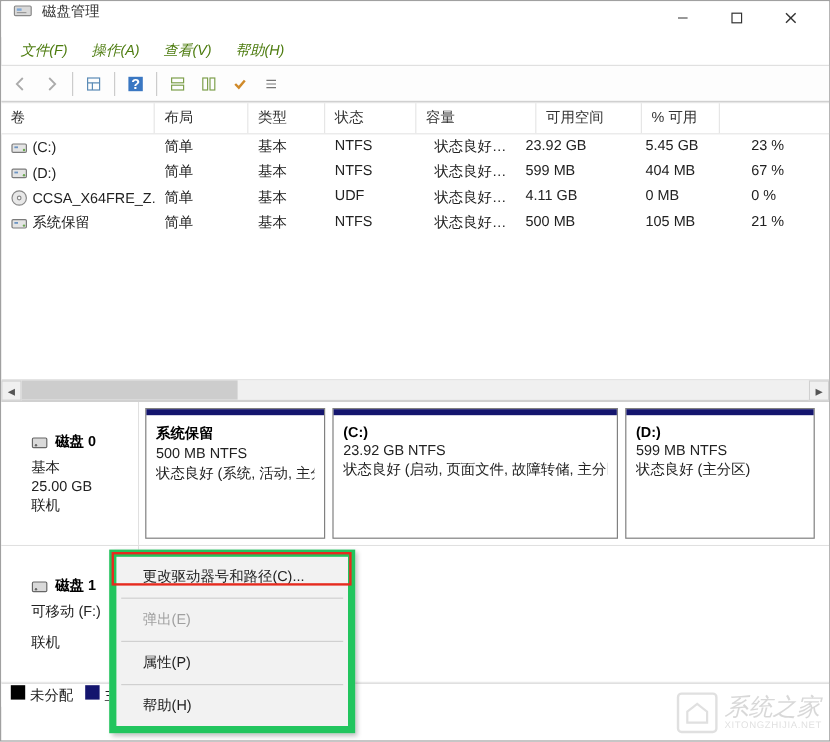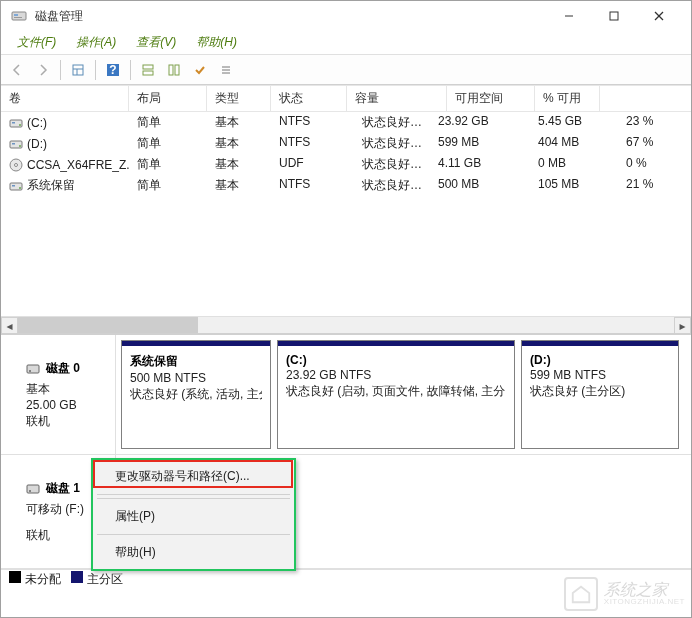--- a/index.html
+++ b/index.html
@@ -1,18 +1,18 @@
 <!DOCTYPE html>
 <html><head>
   <meta charset="utf-8">
   <style>
     * { margin: 0; padding: 0; box-sizing: border-box; font-family: "Microsoft YaHei", "SimSun", Tahoma, sans-serif; font-size: 12px; }
     body { width: 692px; height: 618px; background: #fff; border: 1px solid #a0a0a0; position: relative; overflow: hidden; }
     
-    .titlebar { height: 30px; display: flex; align-items: center; padding: 0 10px; background: #fff; }
+    .titlebar { height: 30px; display: flex; align-items: flex-start; padding: 0 10px; background: #fff; }
     .titlebar .icon { width: 16px; height: 16px; margin-right: 8px; display: inline-flex; align-items: center; justify-content: center; }
     .titlebar .title { flex: 1; color: #333; }
     .sysbtns { display: flex; }
     .sysbtn { width: 45px; height: 28px; display: flex; align-items: center; justify-content: center; color: #555; cursor: pointer; }
 
     .menubar { height: 24px; display: flex; align-items: center; padding: 0 6px; border-bottom: 1px solid #e0e0e0; }
     .menubar .menuitem { padding: 3px 10px; cursor: default; color: #4d7c0f; font-style: italic; }
 
     .toolbar { height: 30px; display: flex; align-items: center; padding: 2px 4px; border-bottom: 1px solid #d0d0d0; gap: 2px; background: #fdfdfd; }
     .toolbtn { width: 24px; height: 24px; display: flex; align-items: center; justify-content: center; border: 1px solid transparent; }
@@ -43,21 +43,21 @@
     .part { border: 1px solid #808080; padding: 8px; background: #fff; position: relative; display: flex; flex-direction: column; }
     .part .topstripe { position: absolute; left: 0; right: 0; top: 0; height: 5px; background: #14156e; }
     .part .pname { font-weight: bold; margin-top: 4px; }
     .part .pinfo { color: #222; margin-top: 1px; white-space: nowrap; overflow: hidden; }
 
     .legendbar { height: 20px; display: flex; align-items: center; gap: 10px; padding: 2px 8px; background: #fff; border-top: 1px solid #e0e0e0; }
     .legendbar .sw { width: 12px; height: 12px; display: inline-block; margin-right: 4px; }
     .sw.unalloc { background: #000; } .sw.primary { background: #14156e; }
     .legenditem { display: inline-flex; align-items: flex-start; color: #222; }
 
-    .contextmenu { position: absolute; left: 90px; top: 457px; width: 205px; background: #f2f2f2; border: 2px solid #22c55e; box-shadow: 2px 2px 4px rgba(0,0,0,.25); z-index: 50; padding: 2px; }
+    .contextmenu { position: absolute; left: 90px; top: 457px; width: 205px; background: #f2f2f2; border: 6px solid #22c55e; box-shadow: 2px 2px 4px rgba(0,0,0,.25); z-index: 50; padding: 2px; }
     .cmitem { padding: 6px 20px; color: #222; cursor: default; }
     .cmitem.disabled { color: #a0a0a0; }
     .cmsep { height: 1px; background: #d0d0d0; margin: 3px 2px; }
     .highlight { position: absolute; border: 2px solid #e62b1f; left: 92px; top: 459px; width: 200px; height: 28px; z-index: 60; pointer-events: none; }
 
     .watermark { position: absolute; right: 6px; bottom: 6px; opacity: .45; pointer-events: none; color:#999; display:flex; align-items:center; gap:6px; font-size:14px; }
     .watermark .logo { width:34px; height:34px; border:2px solid #bbb; border-radius:4px; display:flex; align-items:center; justify-content:center; }
 
     svg { display: block; }
   </style>
@@ -314,30 +314,31 @@
     </span>
   <span class="legenditem">
       <span class="sw primary"></span>
       <span>主分区</span>
     </span>
 </div>
 
 <div class="contextmenu">
   <div class="cmitem">更改驱动器号和路径(C)...</div>
   <div class="cmsep"></div>
+  <div class="cmitem disabled">弹出(E)</div>
   <div class="cmsep"></div>
   <div class="cmitem">属性(P)</div>
   <div class="cmsep"></div>
   <div class="cmitem">帮助(H)</div>
 </div>
 <div class="highlight"></div>
 
 <div class="watermark">
   <span class="logo">
       <svg width="22" height="22" viewBox="0 0 24 24">
         <path d="M3 11 L12 4 L21 11 L21 21 L3 21 Z" fill="none" stroke="#bbb" stroke-width="2"></path>
       </svg>
     </span>
   <span style="display:flex;flex-direction:column;line-height:1.1">
-    <span style="font-size:16px;font-style:italic;color:#aaa">系统之家</span>
+    <span style="font-size:20px;font-style:italic;color:#aaa">系统之家</span>
     <span style="font-size:8px;color:#bbb;letter-spacing:.5px">XITONGZHIJIA.NET</span>
   </span>
 </div>
 
 </body></html>

